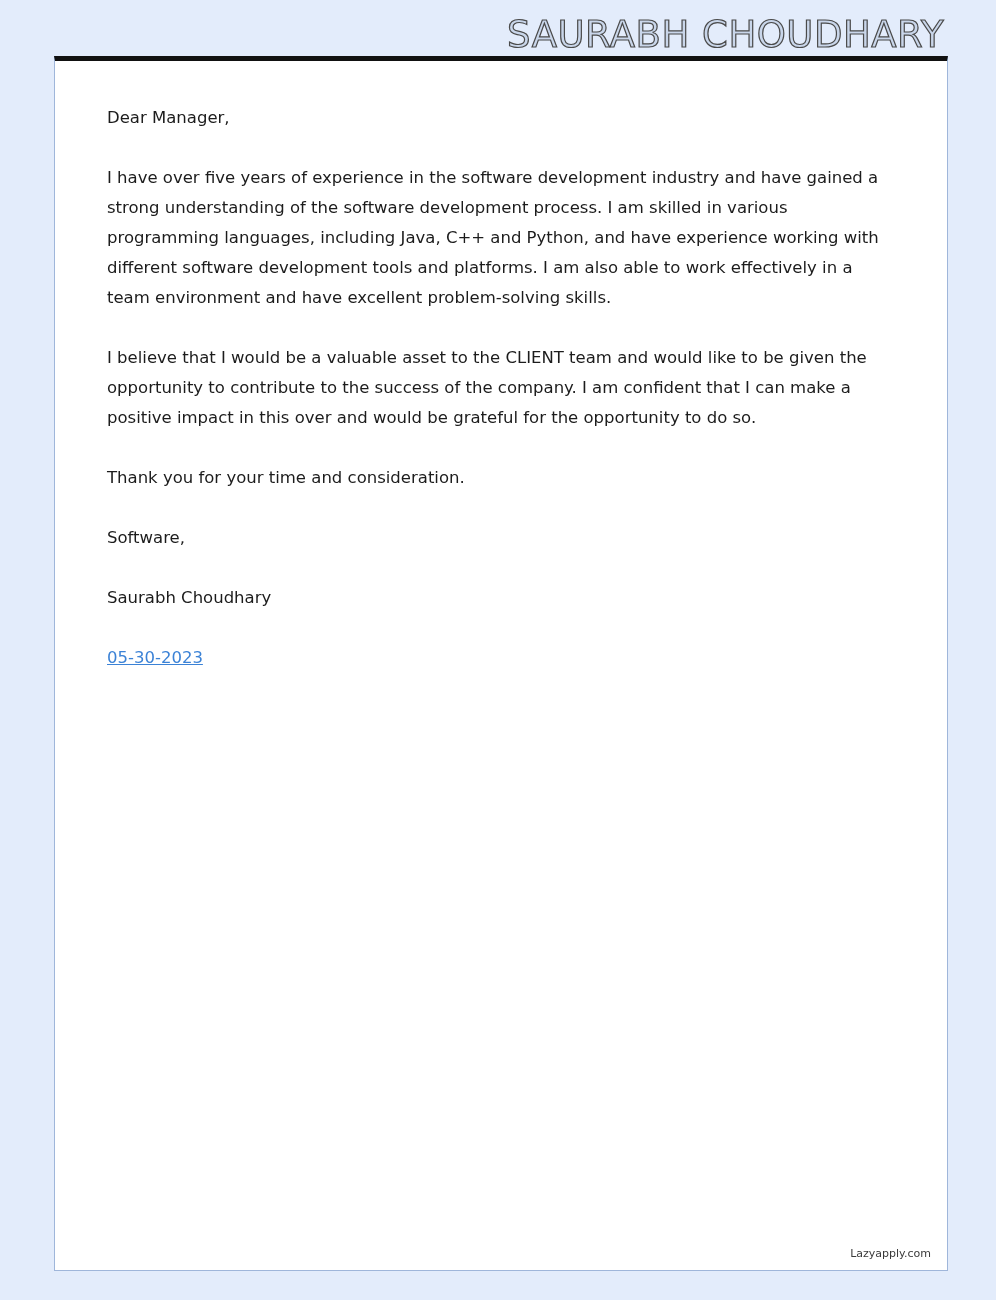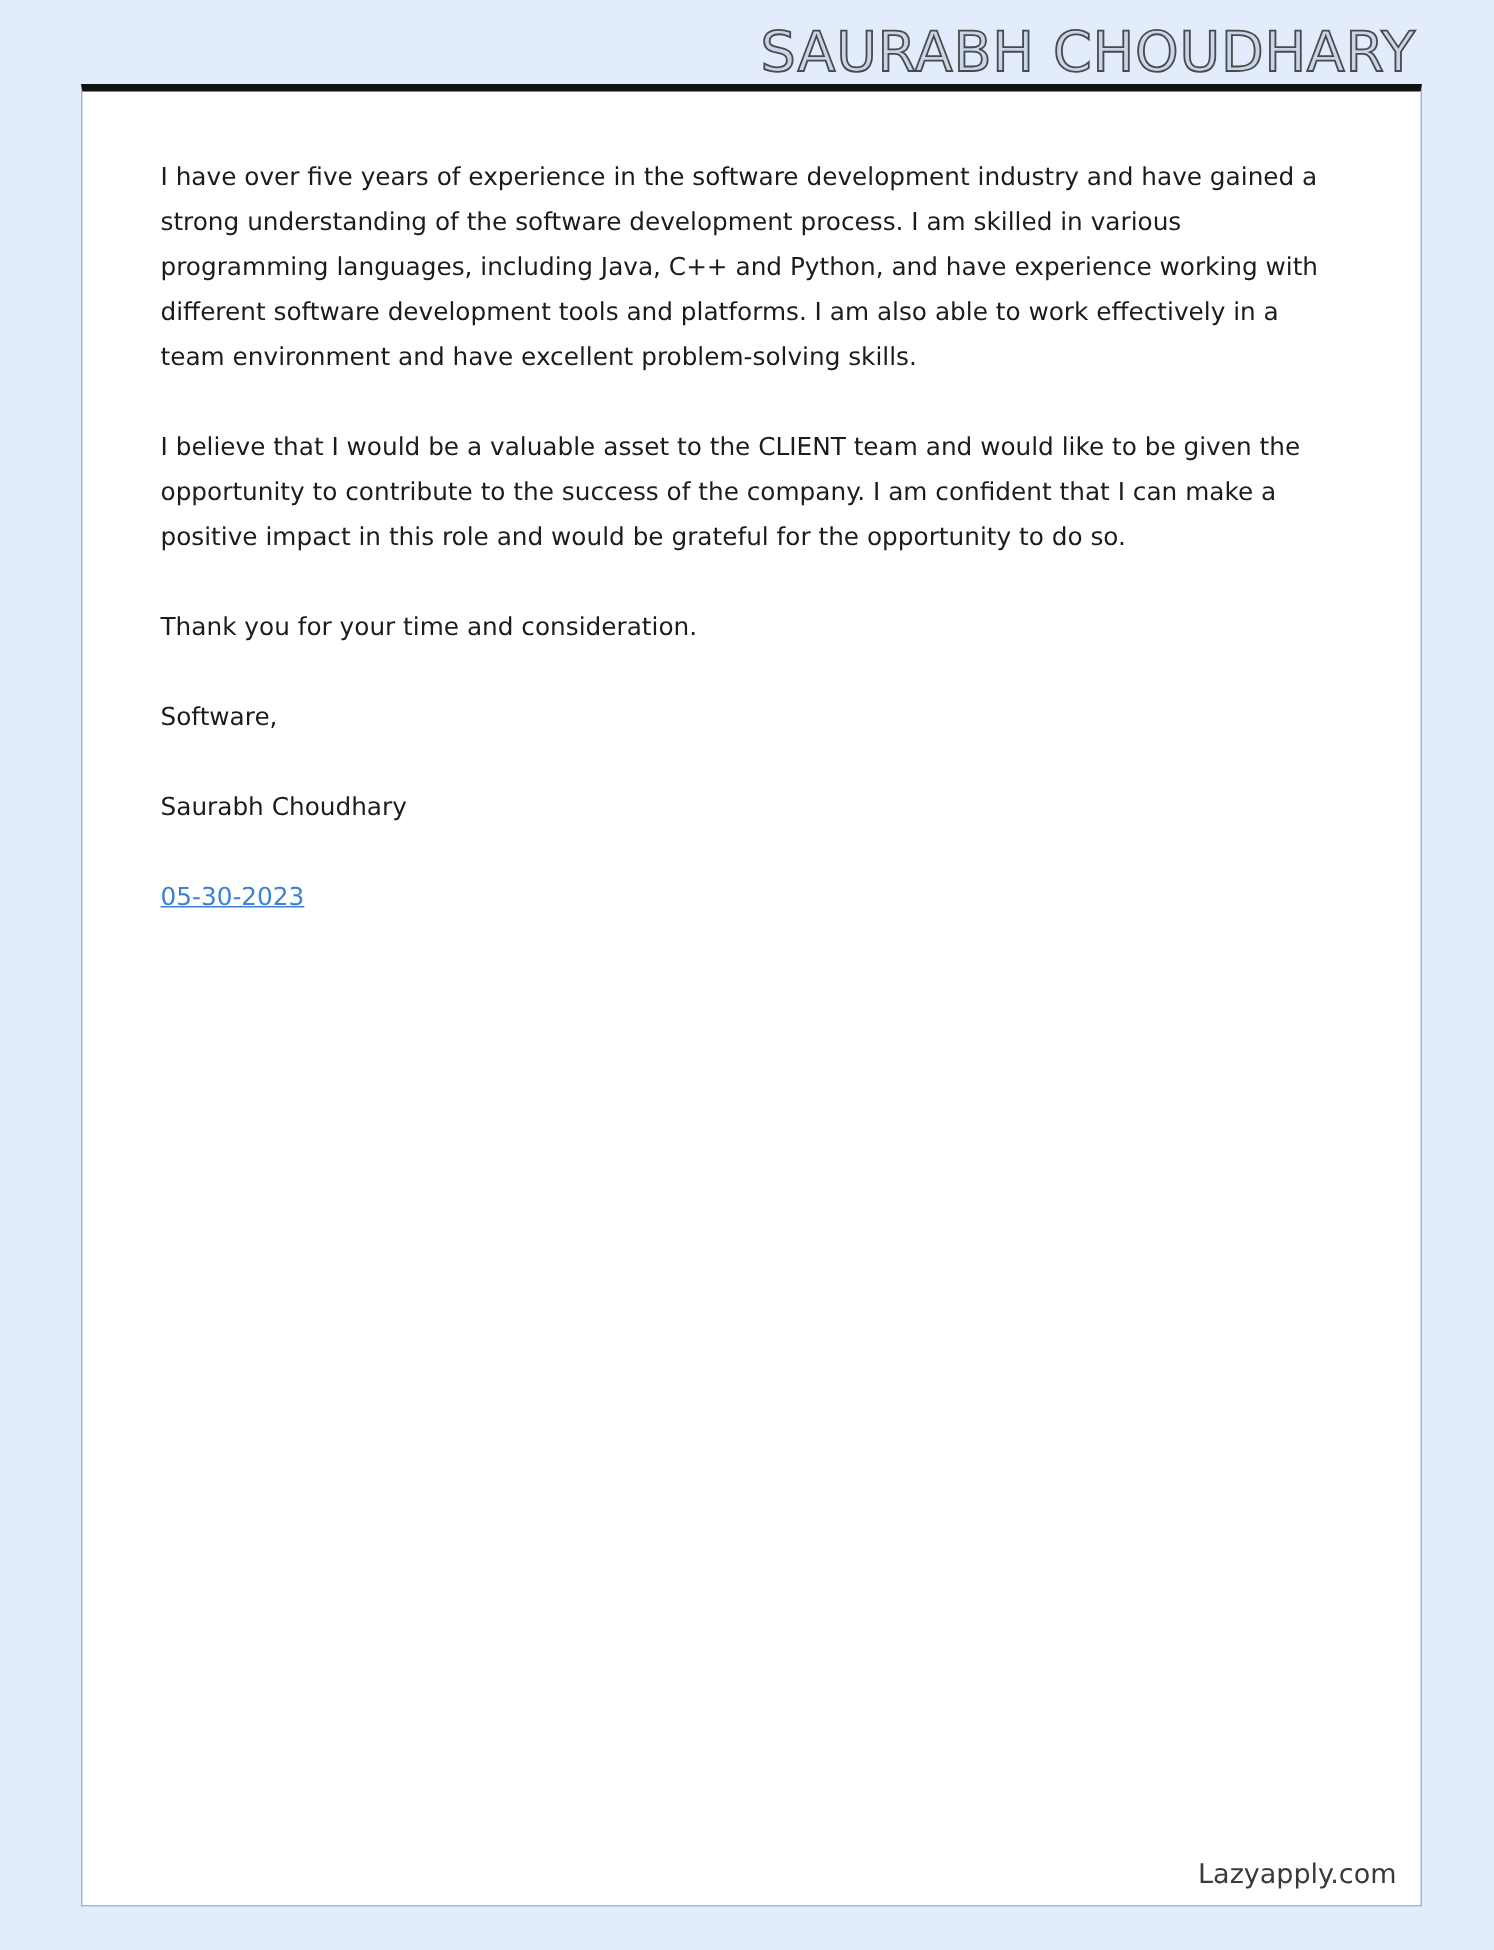--- a/index.html
+++ b/index.html
@@ -74,43 +74,44 @@
   }
   .date-line {
     color: #3b82d6;
     margin: 0;
     text-decoration: underline;
   }
   .footer-credit {
     position: absolute;
     right: 16px;
     bottom: 10px;
-    font-size: 18px;
+    font-size: 11px;
     color: #3a3a3a;
     font-family: "DejaVu Sans", sans-serif;
   }
 </style>
 </head>
 <body>
 
 <div class="page">
   <div class="outer-frame">
 
     <div class="header">
       <div class="header-name">SAURABH CHOUDHARY</div>
     </div>
 
     <div class="doc-body">
       <div class="letter">
 
+        <p>Dear Manager,</p>
 
 
         <p>I have over five years of experience in the software development industry and have gained a strong understanding of the software development process. I am skilled in various programming languages, including Java, C++ and Python, and have experience working with different software development tools and platforms. I am also able to work effectively in a team environment and have excellent problem-solving skills.</p>
 
-        <p>I believe that I would be a valuable asset to the CLIENT team and would like to be given the opportunity to contribute to the success of the company. I am confident that I can make a positive impact in this role and would be grateful for the opportunity to do so.</p>
+        <p>I believe that I would be a valuable asset to the CLIENT team and would like to be given the opportunity to contribute to the success of the company. I am confident that I can make a positive impact in this over and would be grateful for the opportunity to do so.</p>
 
         <p>Thank you for your time and consideration.</p>
 
         <p>Software,</p>
 
         <p class="signoff-name">Saurabh Choudhary</p>
 
         <p class="date-line">05-30-2023</p>
 
       </div>

